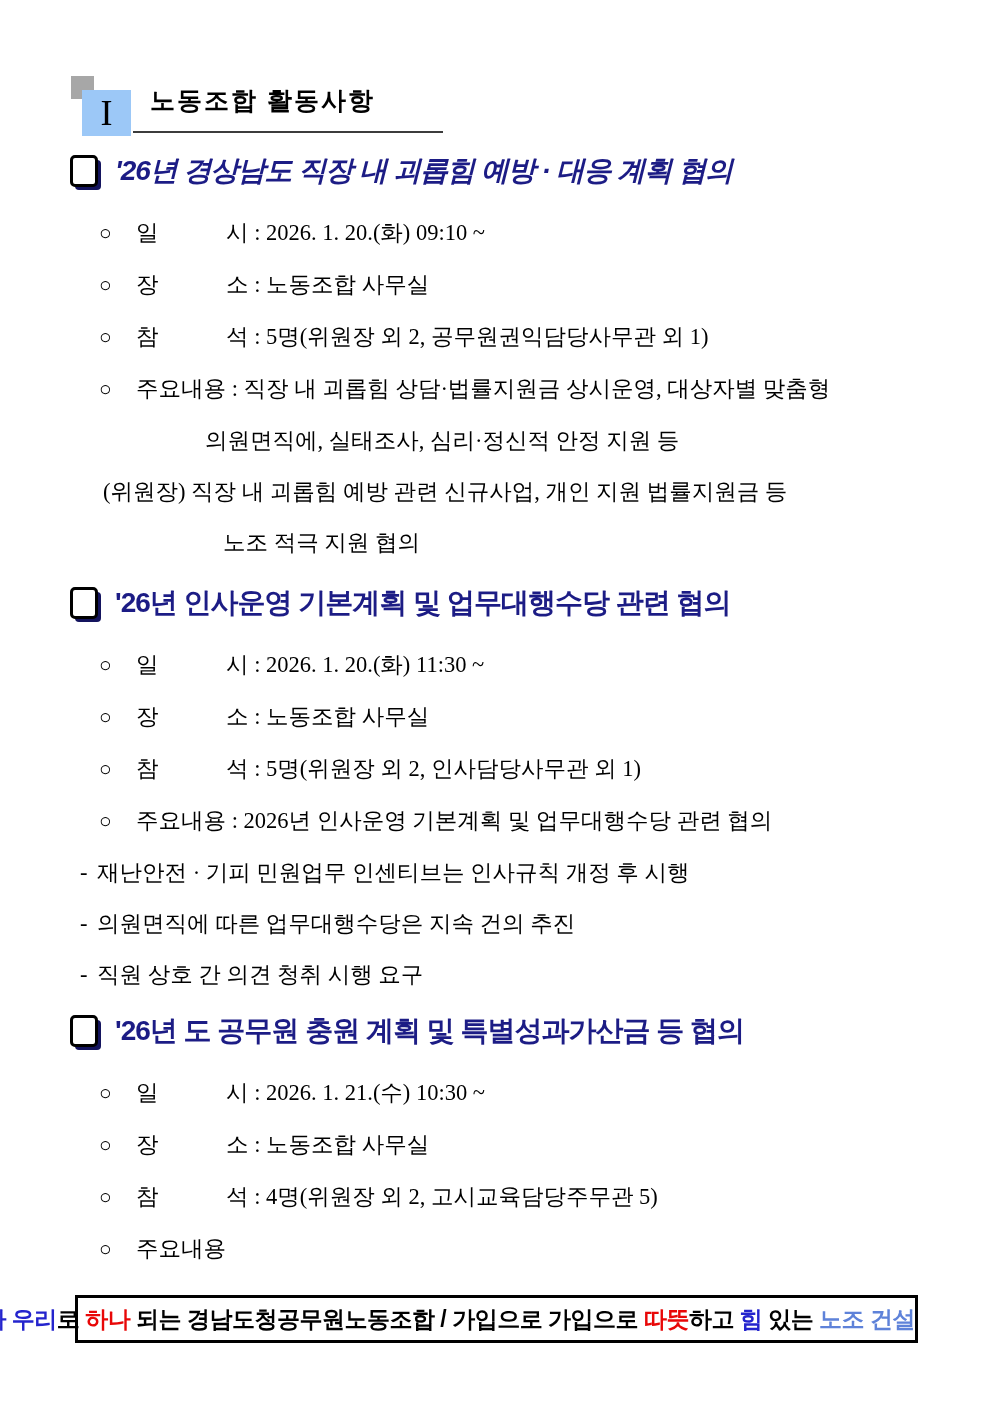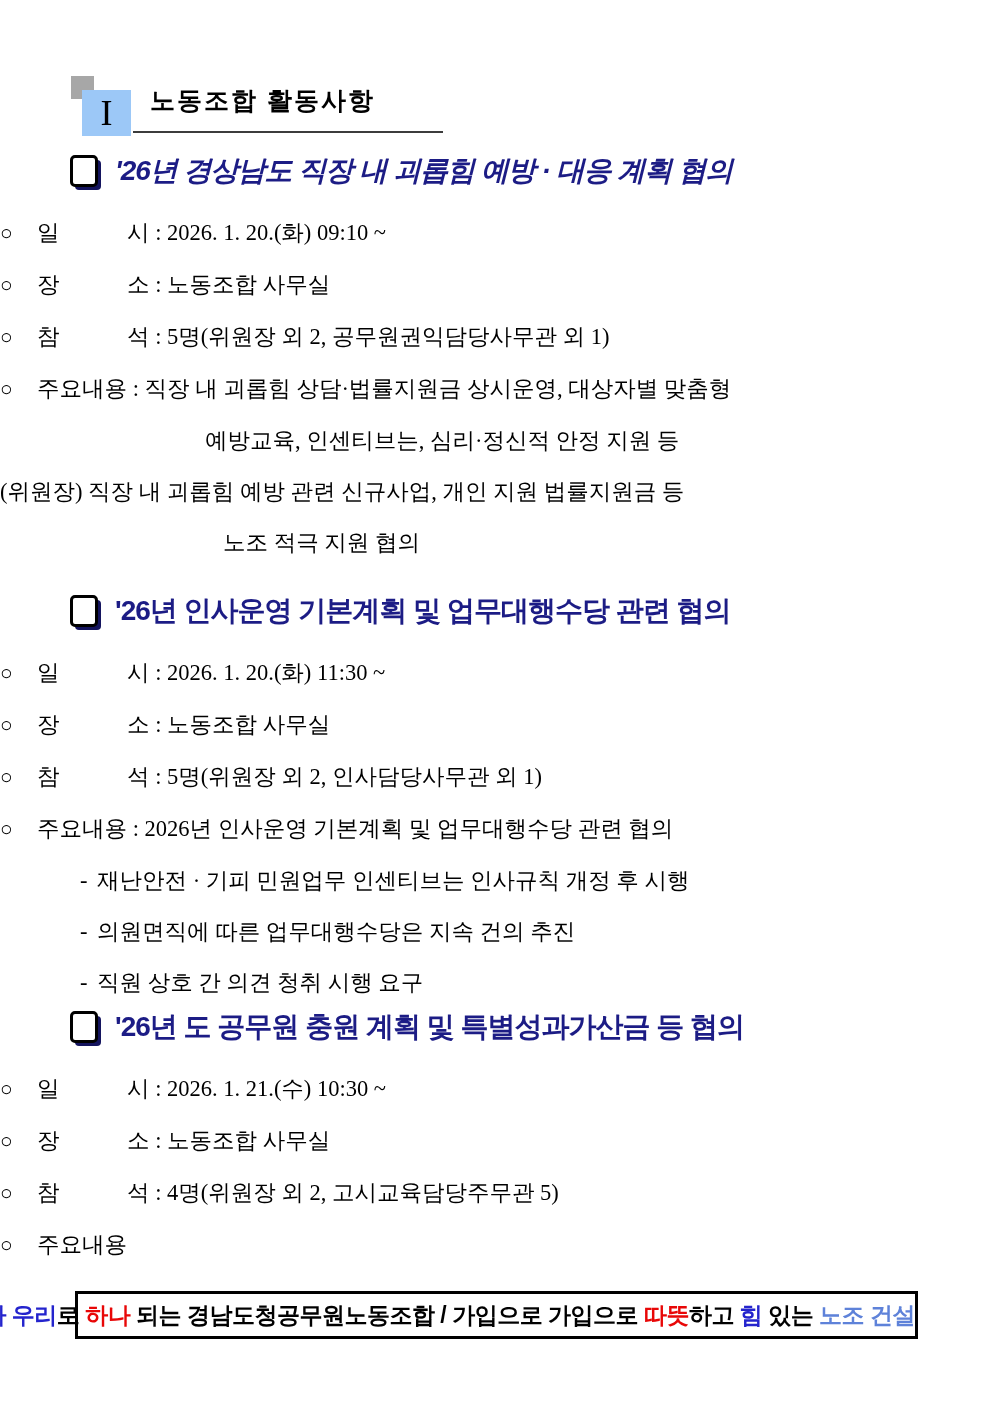--- a/index.html
+++ b/index.html
@@ -40,34 +40,34 @@
   }
   .heading .hsq{
     flex:0 0 auto;
     width:22px;height:26px;
     border:3px solid #000;border-radius:5px;
     background:#fff;
     box-shadow:4px 4px 0 -1px #14145e;
     margin-right:17px;
   }
   .h1{margin-top:12px;font-style:italic;}
-  .h2{margin-top:24px;}
-  .h3{margin-top:0;}
+  .h2{margin-top:16px;}
+  .h3{margin-top:12px;}
   
   .lines{margin-top:17px;}
   .line{
     line-height:51px;font-size:22.5px;white-space:pre;
   }
   .line .bullet{display:inline-block;}
-  .line.circle{}
+  .line.circle{padding-left:99px;}
   .line.circle .bullet{width:37px;font-size:21px;}
   .line.dash{padding-left:80px;}
   .line.dash .bullet{width:17px;}
   .line.cont{padding-left:205px;}
-  .line.paren{}
+  .line.paren{padding-left:103px;}
   .line.cont2{padding-left:223px;}
   
   .banner{
     margin:20px 0 0 75px;
     width:837px;height:42px;
     border:3px solid #000;
     display:flex;align-items:center;justify-content:flex-end;
     font-family:"Liberation Sans","DejaVu Sans",sans-serif;
     font-weight:800;font-size:23px;letter-spacing:-0.5px;
     white-space:pre;
@@ -94,21 +94,21 @@
   <div>
     <div class="heading h1">
       <span class="hsq"></span>
       <span>'26년 경상남도 직장 내 괴롭힘 예방 · 대응 계획 협의</span>
     </div>
     <div class="lines">
       <div class="line circle"><span class="bullet">○</span><span>일　　　시 : 2026. 1. 20.(화) 09:10 ~</span></div>
       <div class="line circle"><span class="bullet">○</span><span>장　　　소 : 노동조합 사무실</span></div>
       <div class="line circle"><span class="bullet">○</span><span>참　　　석 : 5명(위원장 외 2, 공무원권익담당사무관 외 1)</span></div>
       <div class="line circle"><span class="bullet">○</span><span>주요내용 : 직장 내 괴롭힘 상담·법률지원금 상시운영, 대상자별 맞춤형</span></div>
-      <div class="line cont"><span>예방교육, 인센티브는, 심리·정신적 안정 지원 등</span></div>
+      <div class="line cont"><span>의원면직에, 실태조사, 심리·정신적 안정 지원 등</span></div>
       <div class="line paren"><span>(위원장) 직장 내 괴롭힘 예방 관련 신규사업, 개인 지원 법률지원금 등</span></div>
       <div class="line cont2"><span>노조 적극 지원 협의</span></div>
     </div>
   </div>
 
   <div>
     <div class="heading h2">
       <span class="hsq"></span>
       <span>'26년 인사운영 기본계획 및 업무대행수당 관련 협의</span>
     </div>

